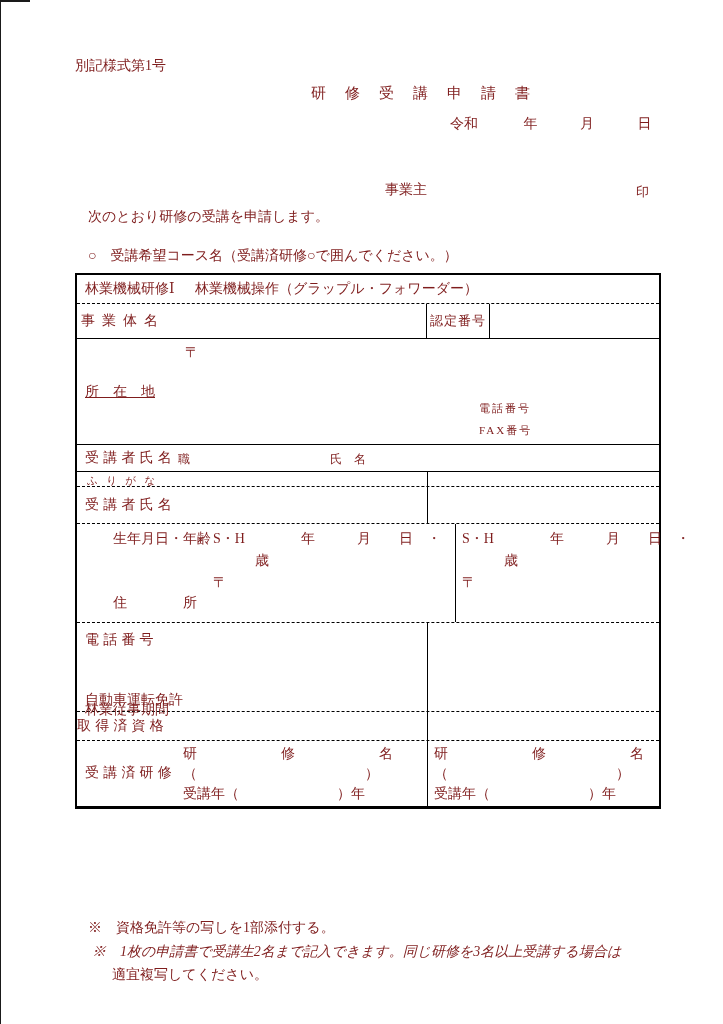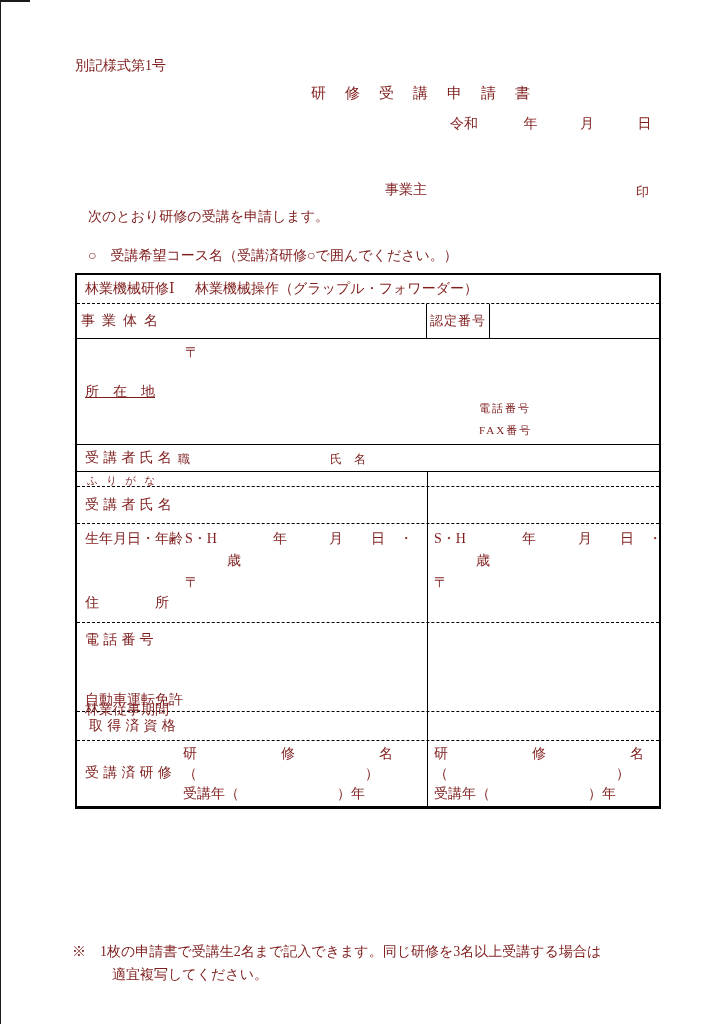--- a/index.html
+++ b/index.html
@@ -98,21 +98,21 @@
       <div class="rc"></div>
     </div>
 
     <div class="row bbd" style="height:37px;">
       <div class="lc" style="display:flex;align-items:center;">
         <span class="ls3" style="padding-left:8px;">受講者氏名</span>
       </div>
       <div class="rc"></div>
     </div>
 
-    <div class="row bbd" style="height:99px;">
+    <div class="row bbd" style="height:99px;padding-left:28px;">
       <div class="lc">
         <span class="abs" style="left:8px;top:6px;">生年月日・年齢</span>
         <span class="abs" style="left:108px;top:6px;">S・H　　　　年　　　月　　日　・</span>
         <span class="abs" style="left:150px;top:28px;">歳</span>
         <span class="abs" style="left:108px;top:50px;">〒</span>
         <span class="abs" style="left:8px;top:70px;">住　　　　所</span>
       </div>
       <div class="rc">
         <span class="abs" style="left:6px;top:6px;">S・H　　　　年　　　月　　日　・</span>
         <span class="abs" style="left:48px;top:28px;">歳</span>
@@ -124,21 +124,21 @@
       <div class="lc">
         <span class="abs ls3" style="left:8px;top:8px;">電話番号</span>
         <span class="abs" style="left:8px;top:38px;margin-top:40px;">林業従事期間</span>
         <span class="abs" style="left:8px;top:68px;">自動車運転免許</span>
       </div>
       <div class="rc"></div>
     </div>
 
     <div class="row bbd" style="height:29px;">
       <div class="lc" style="display:flex;align-items:center;">
-        <span class="ls3" style="padding-left:12px;">取得済資格</span>
+        <span class="ls3" style="padding-left:0;">取得済資格</span>
       </div>
       <div class="rc"></div>
     </div>
 
     <div class="row bbs" style="height:66px;">
       <div class="lc">
         <span class="abs ls3" style="left:8px;top:23px;">受講済研修</span>
         <div class="abs tr-lines" style="left:106px;top:3px;">
           <div>研　　　　　　修　　　　　　名</div>
           <div>（　　　　　　　　　　　　）</div>
@@ -150,15 +150,16 @@
           <div>研　　　　　　修　　　　　　名</div>
           <div>（　　　　　　　　　　　　）</div>
           <div>受講年（　　　　　　　）年</div>
         </div>
       </div>
     </div>
 
 
   </div>
 
-  <div class="abs notes" style="left:72px;top:945px;">※　1枚の申請書で受講生2名まで記入できます。同じ研修を3名以上受講する場合は</div>
+  <div class="abs notes" style="left:88px;top:921px;">※　資格免許等の写しを1部添付する。</div>
+  <div class="abs notes" style="left:92px;top:945px;font-style:italic;">※　1枚の申請書で受講生2名まで記入できます。同じ研修を3名以上受講する場合は</div>
   <div class="abs notes" style="left:112px;top:968px;">適宜複写してください。</div>
 </div>
 
 </body></html>

